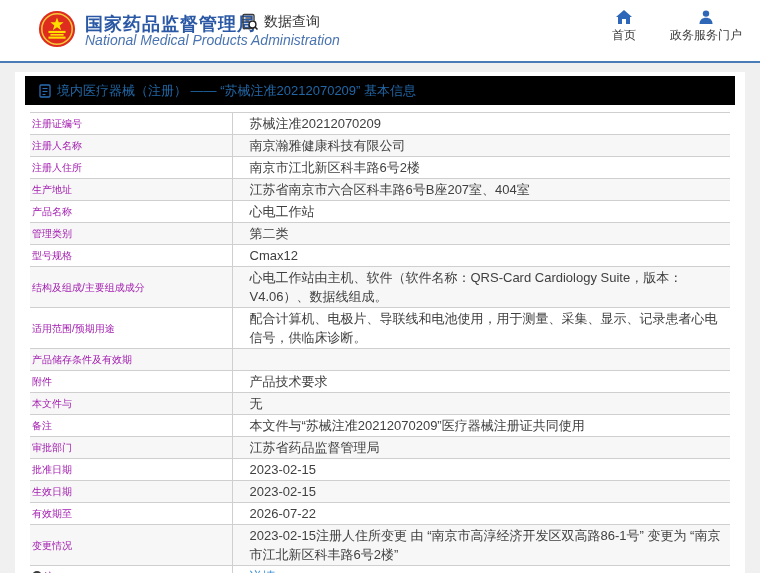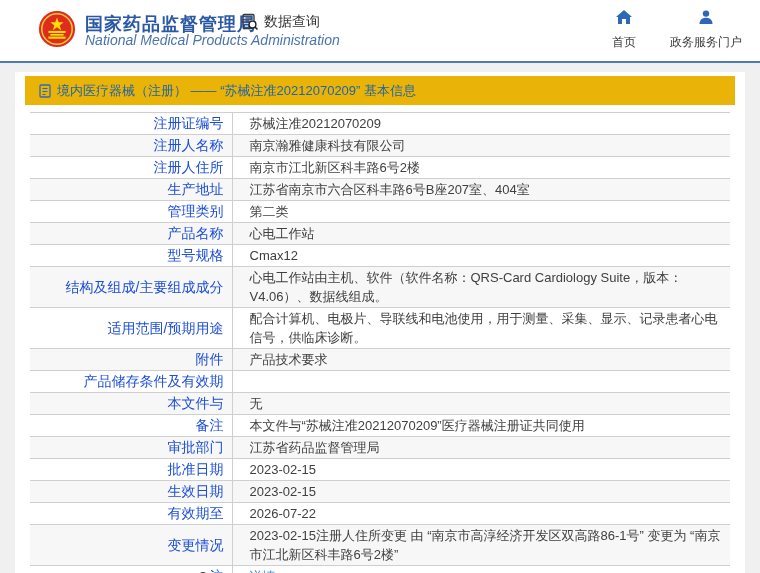--- a/index.html
+++ b/index.html
@@ -19,38 +19,38 @@
   .brand-text { margin-left:9px; }
   .brand-cn { font-size:18px; font-weight:bold; color:#2a58a5; letter-spacing:1px; line-height:22px; }
   .brand-en { font-size:14px; color:#4a74b0; line-height:11px;font-style:italic; }
   .data-query {
     position:absolute; left:240px; top:12px; display:flex; align-items:center;
     cursor:pointer;
   }
   .data-query .dq-label { font-size:14px; color:#333; margin-left:4px; }
   .top-nav { position:absolute; right:18px; top:10px; display:flex; }
   .nav-item { display:flex; flex-direction:column; align-items:center; margin-left:34px; cursor:pointer; }
-  .nav-item .nav-label { font-size:12px; color:#3a3a3a; margin-top:10px; }
+  .nav-item .nav-label { font-size:12px; color:#3a3a3a; margin-top:3px; }
   
   .container {
     margin:9px 15px 0 15px; background:#ffffff; min-height:490px;
     padding:4px 10px 8px 10px;
   }
   .breadcrumb-bar {
-    background:#eab308; height:29px; display:flex; align-items:center;
+    background:#000000; height:29px; display:flex; align-items:center;
     padding:0 14px; margin-bottom:7px;
   }
   .breadcrumb-text { font-size:13px; color:#2166a5; margin-left:6px; }
   
   table.info { border-collapse:collapse; width:calc(100% - 10px); margin:0 5px; }
   table.info tr { border-top:1px solid #cfcfcf; border-bottom:1px solid #cfcfcf; }
   table.info tr:nth-child(even) { background:#f7f7f7; }
   td.label-cell {
-    width:202px; text-align:right; vertical-align:middle;
-    font-size:14px; color:#1d4ed8; padding:1px 8px 1px 2px; line-height:19px;
+    width:202px; vertical-align:middle;
+    font-size:10px; color:#a21caf; padding:1px 8px 1px 2px; line-height:19px;
     white-space:nowrap;
   }
   td.value-cell {
     border-left:1px solid #cfcfcf; padding:1px 8px 1px 17px;
     font-size:13px; color:#404040; line-height:19px; vertical-align:middle;
   }
   .link { color:#3d8fd6; cursor:pointer; }
   .note-icon {
     display:inline-block; width:10px; height:10px; background:#3d3d3d;
     border-radius:50%; position:relative; margin-right:2px; vertical-align:-1px;
@@ -146,46 +146,46 @@
         </tr>
         <tr>
           <td class="label-cell"><span>注册人住所</span></td>
           <td class="value-cell"><span>南京市江北新区科丰路6号2楼</span></td>
         </tr>
         <tr>
           <td class="label-cell"><span>生产地址</span></td>
           <td class="value-cell"><span>江苏省南京市六合区科丰路6号B座207室、404室</span></td>
         </tr>
         <tr>
+          <td class="label-cell"><span>产品名称</span></td>
+          <td class="value-cell"><span>心电工作站</span></td>
+        </tr>
+        <tr>
           <td class="label-cell"><span>管理类别</span></td>
           <td class="value-cell"><span>第二类</span></td>
         </tr>
         <tr>
-          <td class="label-cell"><span>产品名称</span></td>
-          <td class="value-cell"><span>心电工作站</span></td>
-        </tr>
-        <tr>
           <td class="label-cell"><span>型号规格</span></td>
           <td class="value-cell"><span>Cmax12</span></td>
         </tr>
         <tr>
           <td class="label-cell"><span>结构及组成/主要组成成分</span></td>
           <td class="value-cell"><span>心电工作站由主机、软件（软件名称：QRS-Card Cardiology Suite，版本：V4.06）、数据线组成。</span></td>
         </tr>
         <tr>
           <td class="label-cell"><span>适用范围/预期用途</span></td>
           <td class="value-cell"><span>配合计算机、电极片、导联线和电池使用，用于测量、采集、显示、记录患者心电信号，供临床诊断。</span></td>
         </tr>
         <tr>
+          <td class="label-cell"><span>产品储存条件及有效期</span></td>
+          <td class="value-cell"><span></span></td>
+        </tr>
+        <tr>
           <td class="label-cell"><span>附件</span></td>
           <td class="value-cell"><span>产品技术要求</span></td>
-        </tr>
-        <tr>
-          <td class="label-cell"><span>产品储存条件及有效期</span></td>
-          <td class="value-cell"><span></span></td>
         </tr>
         <tr>
           <td class="label-cell"><span>本文件与</span></td>
           <td class="value-cell"><span>无</span></td>
         </tr>
         <tr>
           <td class="label-cell"><span>备注</span></td>
           <td class="value-cell"><span>本文件与“苏械注准20212070209”医疗器械注册证共同使用</span></td>
         </tr>
         <tr>

